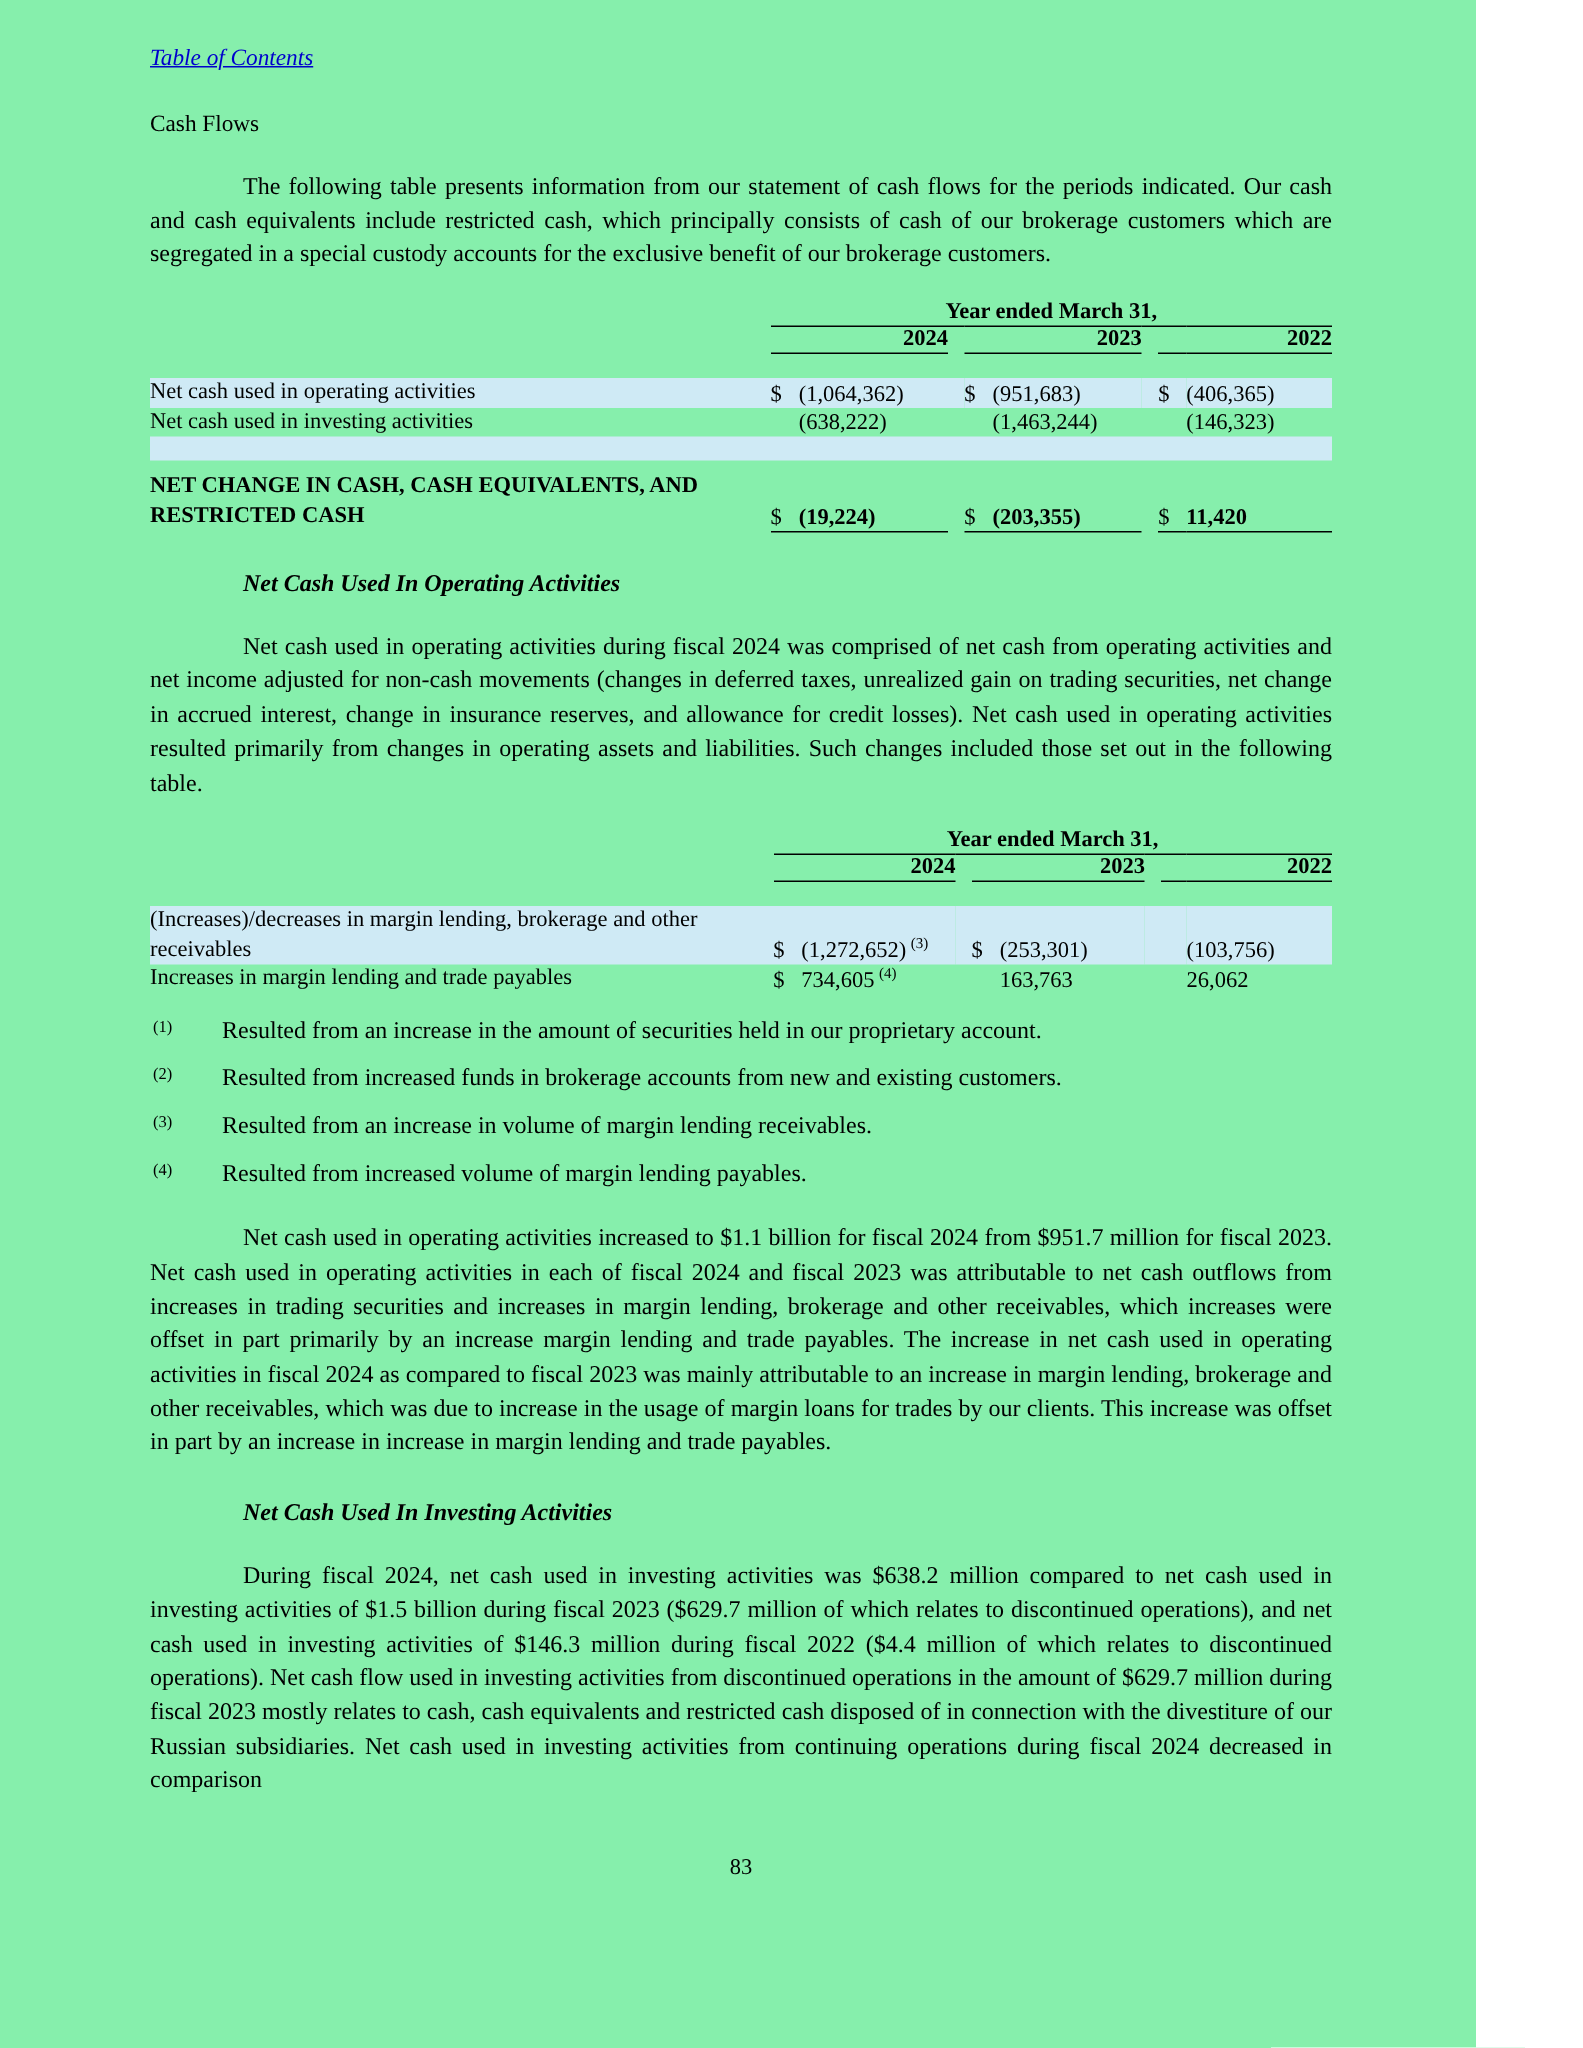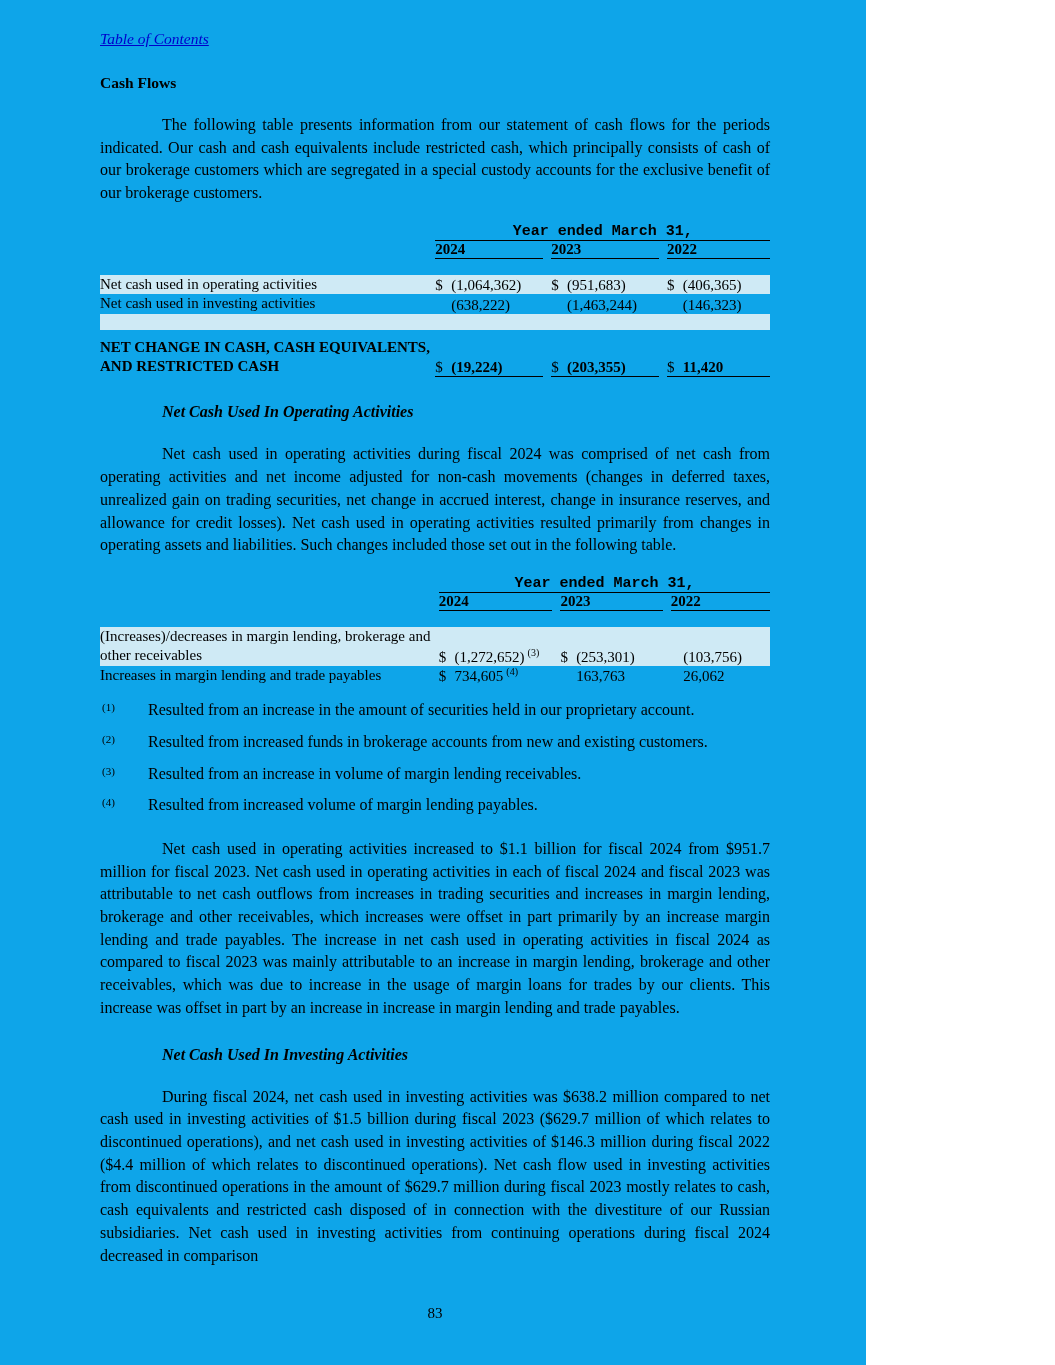--- a/index.html
+++ b/index.html
@@ -5,37 +5,37 @@
   html, body {
     margin: 0;
     padding: 0;
     background: #ffffff;
   }
   body {
     font-family: "Liberation Serif", serif;
     color: #000000;
   }
   .page {
-    width: 866px;
+    width: 984px;
     min-height: 1365px;
     box-sizing: border-box;
     padding: 30px 96px 20px 100px;
     position: relative;
-    background: #0ea5e9;
+    background: #86efac;
   }
   .toc-link {
     color: #0000cc;
     font-style: italic;
     text-decoration: underline;
     font-size: 15.5px;
     display: inline-block;
     margin-bottom: 26px;
   }
   .section-title {
-    font-weight: bold;
+    font-weight: normal;
     font-size: 15.5px;
     margin: 0 0 22px 0;
   }
   p.body {
     font-size: 16px;
     line-height: 1.42;
     margin: 0 0 18px 0;
     text-align: justify;
   }
   p.body.indent {
@@ -56,24 +56,23 @@
   table.fin td, table.fin th {
     padding: 0;
     vertical-align: bottom;
   }
   .yearhdr {
     text-align: center;
     font-weight: bold;
     font-size: 15px;
     border-bottom: 1px solid #000;
     padding-bottom: 2px;
-    font-family: Liberation Mono, monospace;
   }
   .colhdr {
-    text-align: left;
+    text-align: right;
     font-weight: bold;
     font-size: 15px;
     border-bottom: 1px solid #000;
     padding-bottom: 1px;
   }
   .lbl {
     text-align: left;
     padding: 4px 4px 4px 6px;
     font-size: 15px;
     line-height: 1.3;

